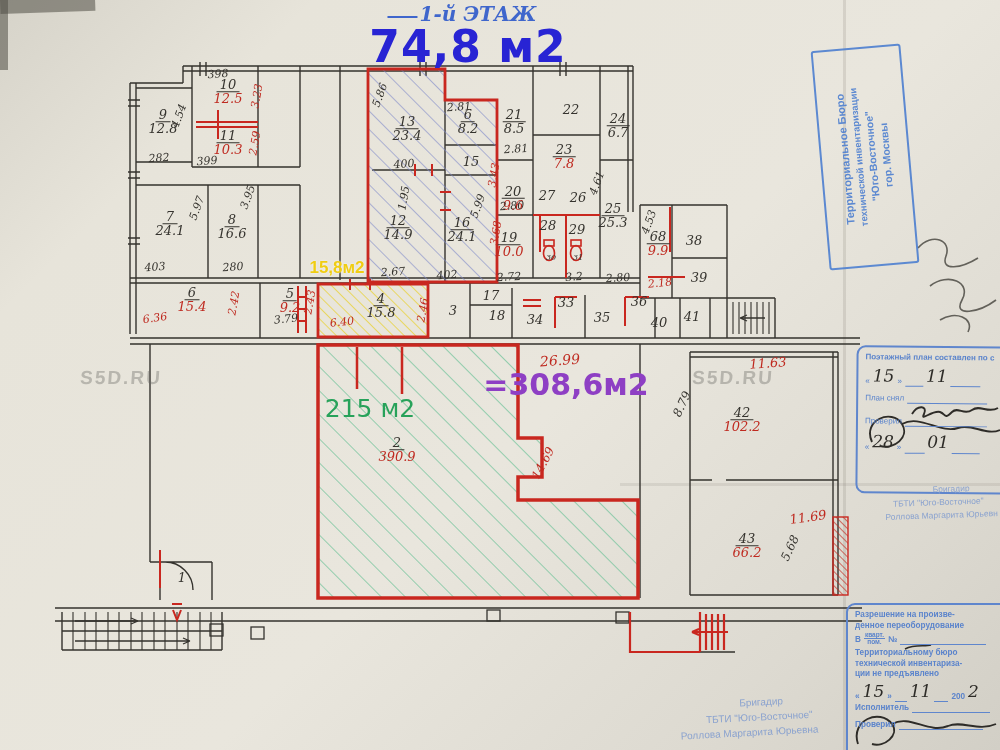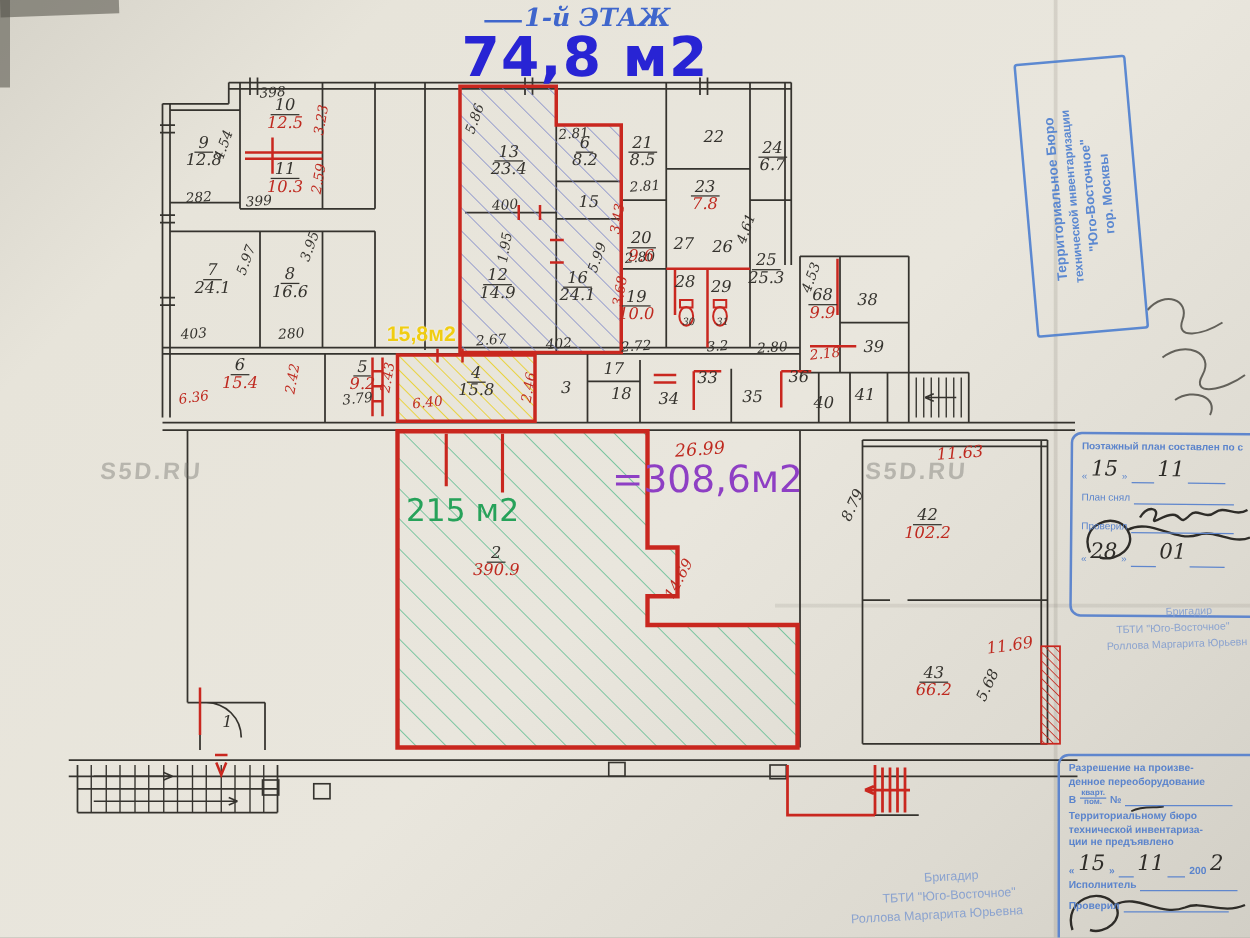--- a/index.html
+++ b/index.html
@@ -15,21 +15,21 @@
   .room{text-align:center;line-height:1.02;}
   .room .num{display:inline-block;padding:0 3px;}
   .room .num.u{border-bottom:1.4px solid #35332e;}
   .dim{font-size:11px;}
   .wm{font-size:19px;font-weight:bold;letter-spacing:2px;color:rgba(105,105,100,.38);transform:translate(-50%,-50%) skewX(-4deg);}
   .floor-label{font-size:20px;font-weight:bold;color:#3f66cc;}
   .floor-label .uline{display:inline-block;width:30px;border-bottom:2px solid #3f66cc;margin-right:2px;transform:translateY(-3px);}
   .big-area{font-size:44px;font-weight:bold;color:#2824d4;letter-spacing:1px;font-family:"DejaVu Sans",sans-serif;}
   .hl-yellow{font-size:17px;font-weight:bold;color:#f0cd12;text-shadow:0 0 2px rgba(255,255,255,.8);}
   .hl-green{font-size:25px;color:#27a25a;font-family:"DejaVu Sans",sans-serif;}
-  .hl-purple{font-size:30px;font-weight:normal;color:#8e3fc4;font-family:"DejaVu Sans",sans-serif;}
+  .hl-purple{font-size:30px;font-weight:bold;color:#8e3fc4;font-family:"DejaVu Sans",sans-serif;}
   .scale{font-size:21px;color:#6d8fcc;}
   
   .stamp{position:absolute;color:#5b84cc;}
   .stamp-box{border:2px solid #5f86cd;border-radius:9px;}
   #stamp-tr{left:820px;top:47px;width:86px;height:216px;transform:rotate(-5deg);
     display:flex;flex-direction:row;justify-content:center;gap:2px;border:2.5px solid #4d7fd0;border-radius:3px;
     color:#4d7fd0;opacity:.9;}
   #stamp-tr .vline{writing-mode:vertical-rl;transform:rotate(180deg);text-align:center;font-weight:bold;white-space:nowrap;}
   #planbox{left:856px;top:346px;width:158px;height:134px;padding:5px 7px;font-size:8px;line-height:1.3;transform:rotate(.5deg);}
   #permbox{left:846px;top:603px;width:160px;height:150px;padding:5px 7px;font-size:8.2px;line-height:1.28;font-weight:bold;}

